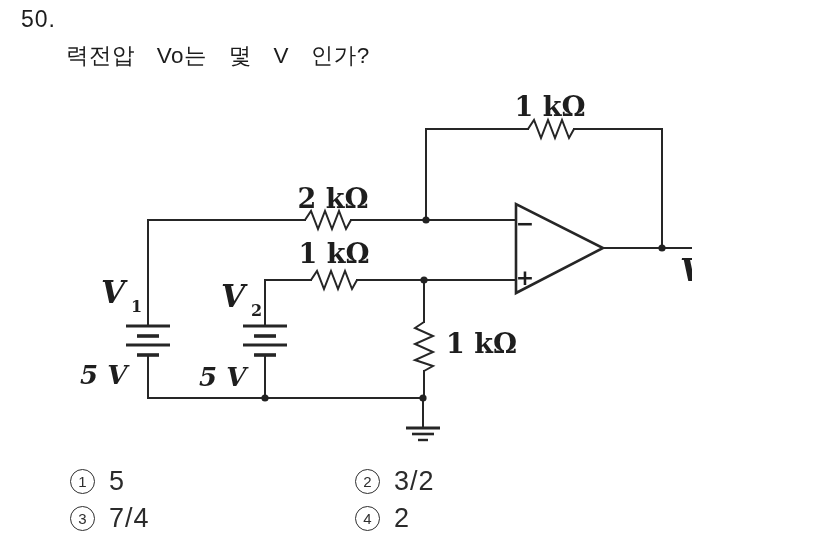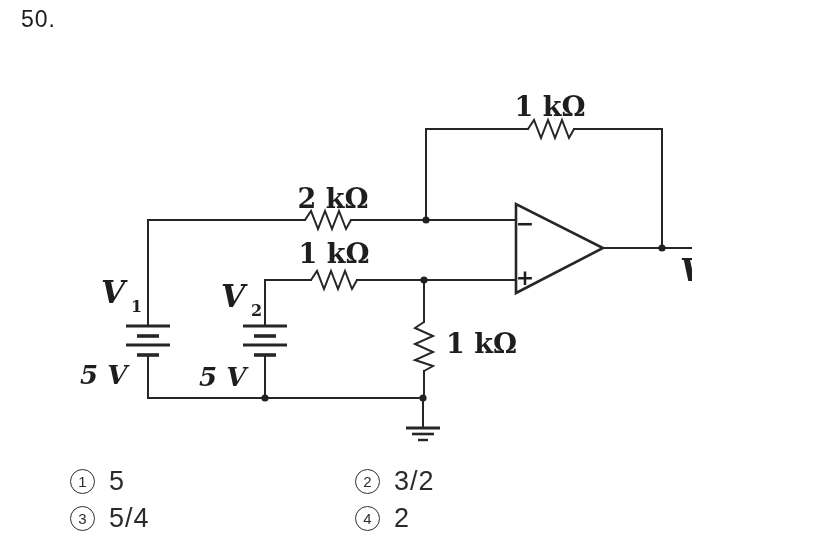--- a/index.html
+++ b/index.html
@@ -94,20 +94,21 @@
   .c2 { left: 355px; top: 468px; }
   .c3 { left: 70px;  top: 505px; }
   .c4 { left: 355px; top: 505px; }
 </style>
 </head>
 <body>
 
 <div class="page">
 
   <div class="abs qnum">50.</div>
+  <div class="abs qline qline2">력전압 Vo는 몇 V 인가?</div>
 
   <svg class="circuit" width="826" height="541" viewBox="0 0 826 541">
 
     <g>
 
       <path class="wire" d="M148,326 V220 H305"></path>
 
       <path class="wire" d="M351,220 H516"></path>
 
       <path class="wire" d="M265,326 V280 H311"></path>
@@ -192,20 +193,20 @@
   <div class="abs choice c1">
     <span class="marker">1</span>
     <span class="choice-text">5</span>
   </div>
   <div class="abs choice c2">
     <span class="marker">2</span>
     <span class="choice-text">3/2</span>
   </div>
   <div class="abs choice c3">
     <span class="marker">3</span>
-    <span class="choice-text">5/4</span>
+    <span class="choice-text">7/4</span>
   </div>
   <div class="abs choice c4">
     <span class="marker">4</span>
     <span class="choice-text">2</span>
   </div>
 
 </div>
 
 </body></html>

